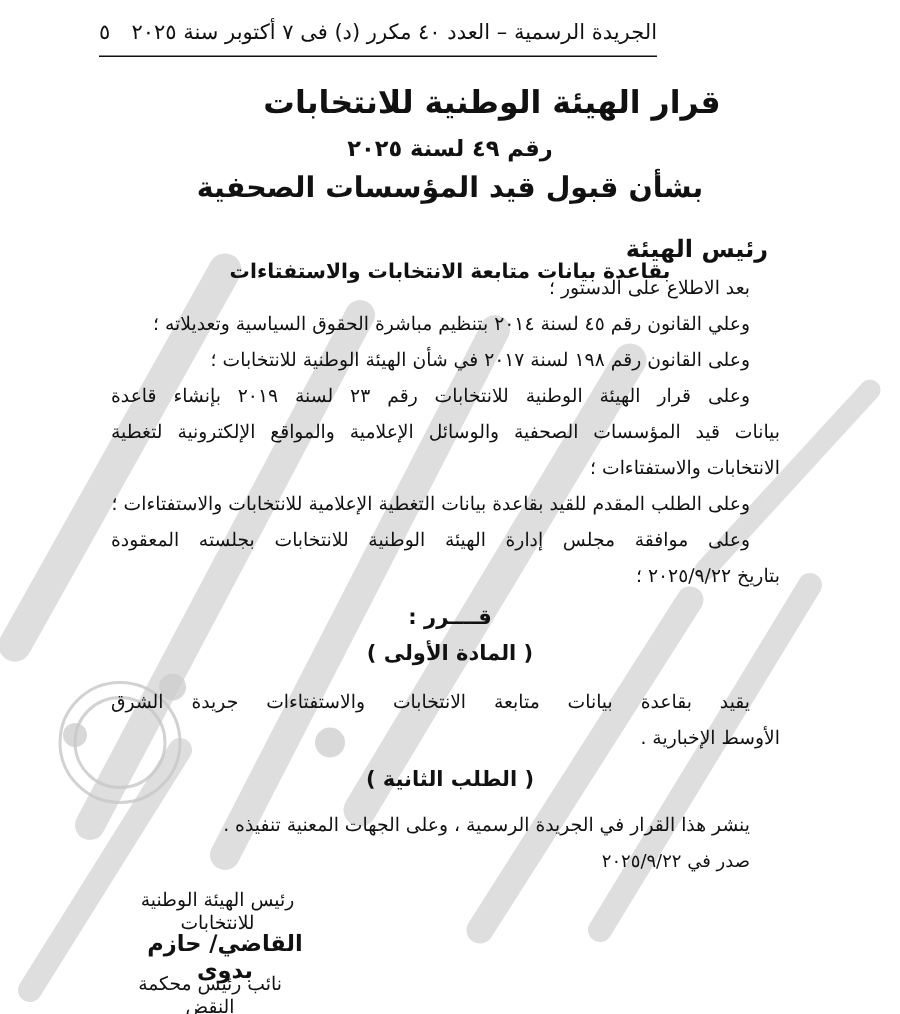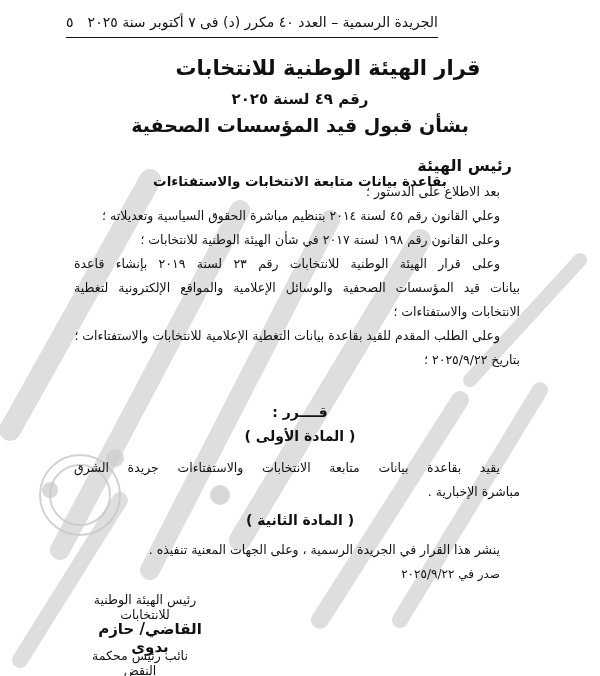--- a/index.html
+++ b/index.html
@@ -70,32 +70,33 @@
   <div class="president">رئيس الهيئة</div>
 
   <div class="body-block" style="top:180px;">
     <div class="line indent">بعد الاطلاع على الدستور ؛</div>
     <div class="line indent">وعلي القانون رقم ٤٥ لسنة ٢٠١٤ بتنظيم مباشرة الحقوق السياسية وتعديلاته ؛</div>
     <div class="line indent">وعلى القانون رقم ١٩٨ لسنة ٢٠١٧ في شأن الهيئة الوطنية للانتخابات ؛</div>
     <div class="line indent just">وعلى قرار الهيئة الوطنية للانتخابات رقم ٢٣ لسنة ٢٠١٩ بإنشاء قاعدة</div>
     <div class="line just">بيانات قيد المؤسسات الصحفية والوسائل الإعلامية والمواقع الإلكترونية لتغطية</div>
     <div class="line">الانتخابات والاستفتاءات ؛</div>
     <div class="line indent">وعلى الطلب المقدم للقيد بقاعدة بيانات التغطية الإعلامية للانتخابات والاستفتاءات ؛</div>
+    <div class="line indent just">وعلى موافقة مجلس إدارة الهيئة الوطنية للانتخابات بجلسته المعقودة</div>
     <div class="line">بتاريخ ٢٠٢٥/٩/٢٢ ؛</div>
   </div>
 
   <div class="center c-bold" style="top:404px; font-size:14px;">قــــرر :</div>
   <div class="center c-bold" style="top:428px; font-size:14px;">( المادة الأولى )</div>
 
   <div class="body-block" style="top:456px; right:80px; width:446px;">
     <div class="line indent just">يقيد بقاعدة بيانات متابعة الانتخابات والاستفتاءات جريدة الشرق</div>
-    <div class="line">مباشرة الإخبارية .</div>
+    <div class="line">الأوسط الإخبارية .</div>
   </div>
 
-  <div class="center c-bold" style="top:512px; font-size:14px;">( المادة الثانية )</div>
+  <div class="center c-bold" style="top:512px; font-size:14px;">( الطلب الثانية )</div>
 
   <div class="body-block" style="top:538px;">
     <div class="line indent">ينشر هذا القرار في الجريدة الرسمية ، وعلى الجهات المعنية تنفيذه .</div>
     <div class="line indent" style="font-size:12px;">صدر في ٢٠٢٥/٩/٢٢</div>
   </div>
 
   <div class="sig" style="left:70px; top:592px; width:150px; font-size:12.5px;">رئيس الهيئة الوطنية للانتخابات</div>
   <div class="sig" style="left:80px; top:620px; width:140px; font-size:15px; font-weight:bold;">القاضي/ حازم بدوى</div>
   <div class="sig" style="left:80px; top:648px; width:120px; font-size:12.5px;">نائب رئيس محكمة النقض</div>
 

